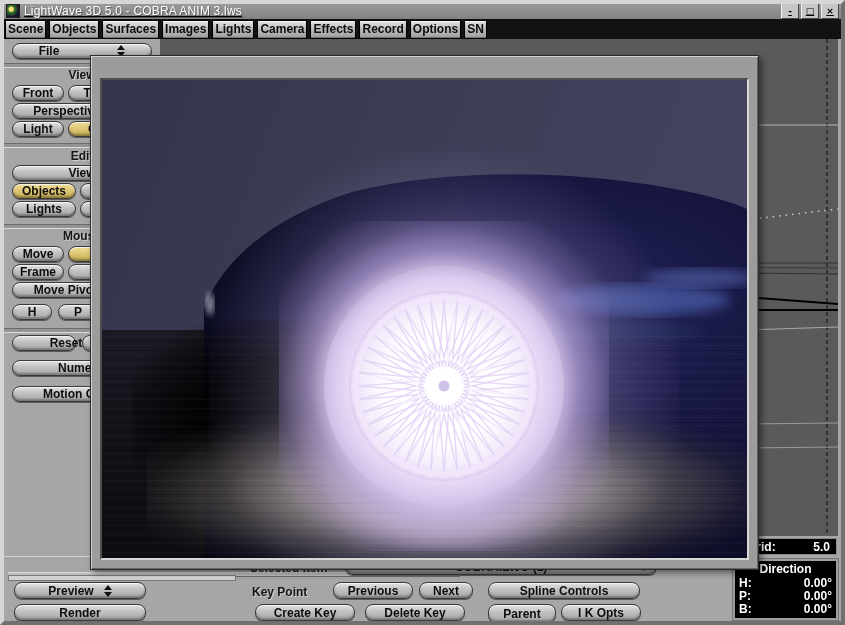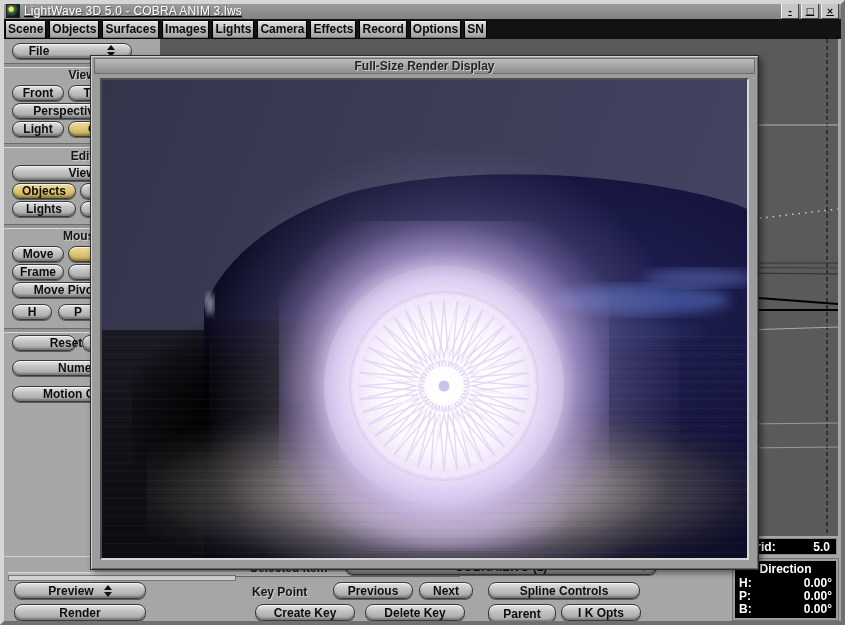--- a/index.html
+++ b/index.html
@@ -122,21 +122,21 @@
       <line x1="560" y1="233" x2="748" y2="235" stroke="#303030" stroke-width="1"></line>
       <line x1="560" y1="251" x2="748" y2="265" stroke="#000" stroke-width="2"></line>
       <line x1="560" y1="271" x2="748" y2="271" stroke="#000" stroke-width="2"></line>
       <line x1="560" y1="294" x2="748" y2="288" stroke="#aaa" stroke-width="1"></line>
       <line x1="560" y1="386" x2="748" y2="384" stroke="#999" stroke-width="1"></line>
       <line x1="560" y1="410" x2="748" y2="408" stroke="#999" stroke-width="1"></line>
     </svg>
   </div>
 
   <div class="left-panel">
-    <div class="btn" style="left:8px;top:4px;width:120px;gap:48px;">
+    <div class="btn" style="left:8px;top:4px;width:140px;gap:48px;">
       <span>File</span>
       <span class="updown">
           <span class="tri-u"></span>
           <span class="tri-d"></span>
         </span>
     </div>
     <div class="groove" style="left:0;top:24px;width:156px;"></div>
 
     <div class="slabel" style="left:0;top:29px;width:156px;">View</div>
     <div class="btn" style="left:8px;top:46px;width:52px;">Front</div>
@@ -218,21 +218,20 @@
         <span class="dv">0.00°</span>
       </div>
       <div class="dir-row">
         <span>B:</span>
         <span class="dv">0.00°</span>
       </div>
     </div>
   </div>
 
   <div class="render-window">
-    <div class="rw-titlebar">Full-Size Render Display</div>
     <div class="rw-content">
       <div class="ground-dark"></div>
 
       <svg class="car-svg" width="645" height="478">
         <defs>
           <radialGradient id="carG" cx="72%" cy="38%" r="95%">
             <stop offset="0%" stop-color="#24245a"></stop>
             <stop offset="40%" stop-color="#15153e"></stop>
             <stop offset="72%" stop-color="#0d0d26"></stop>
             <stop offset="100%" stop-color="#070712"></stop>

